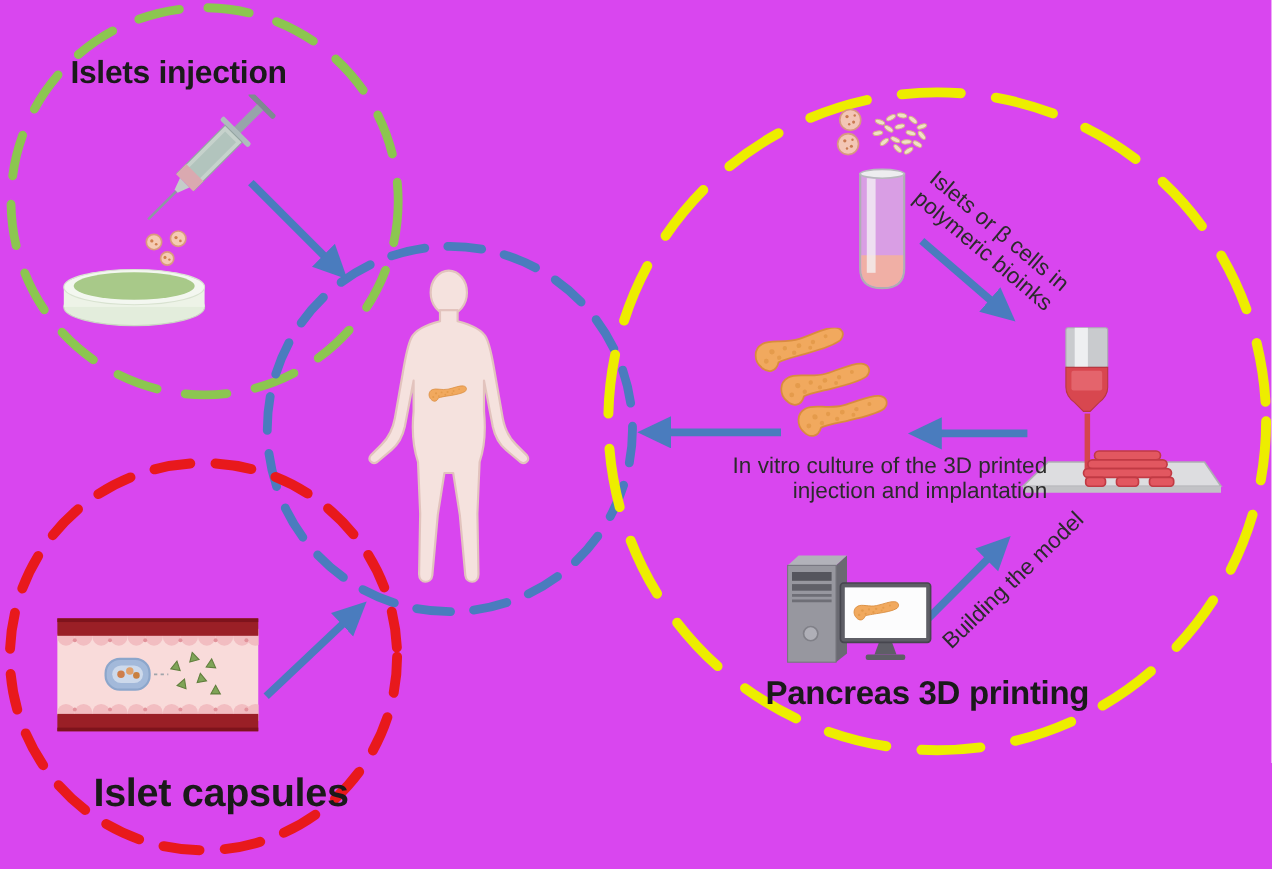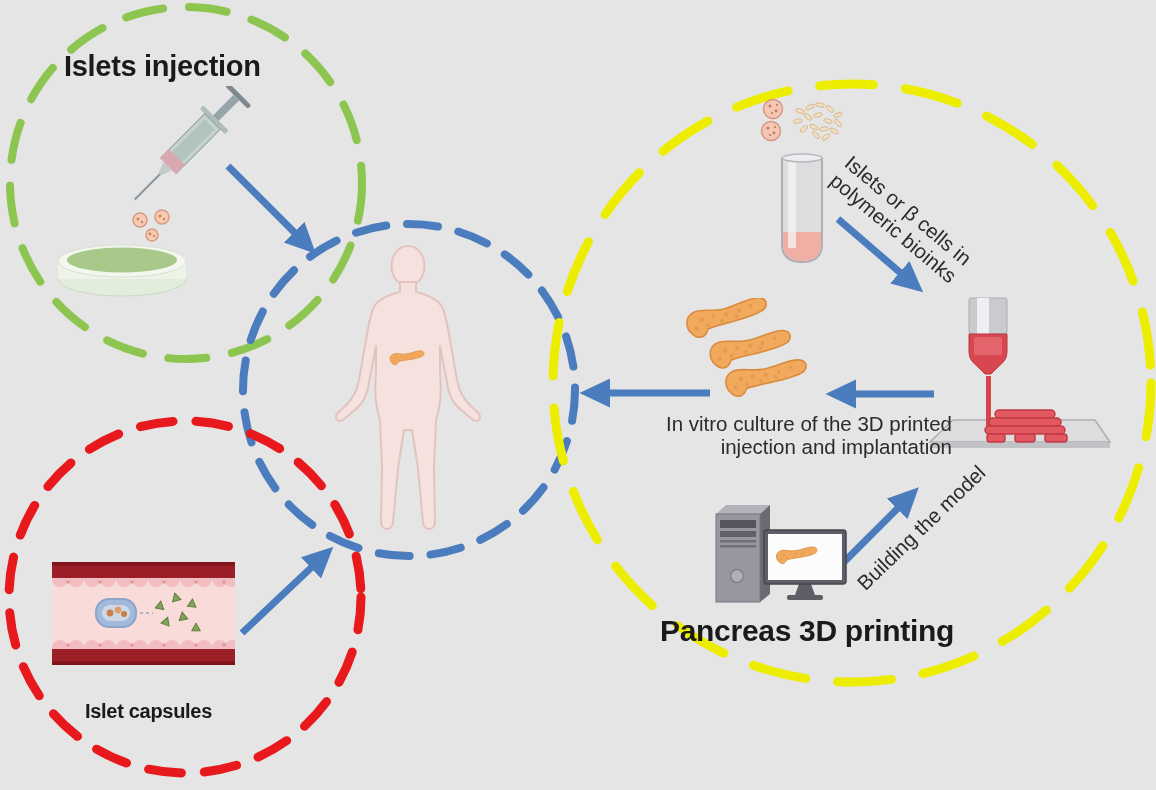--- a/index.html
+++ b/index.html
@@ -1,26 +1,26 @@
 <!DOCTYPE html>
 <html style="--c-green-circle: #8CC650; --c-blue-circle: #4A7CBE; --c-red-circle: #E8191C; --c-yellow-circle: #EDED00; --c-arrow: #4A7CBE; --c-pancreas: #F1A95E; --c-skin: #F5E2DE; --c-title-text: #1A1A1A; --c-annotation-text: #2B2B2B;"><head>
 <meta charset="utf-8">
 <style>
   html,body{margin:0;padding:0;background:#ffffff;}
   #canvas{
-    position:relative;width:1156px;height:790px;background:#e5e5e5;overflow:hidden;
+    position:relative;width:1156px;height:790px;background:#d946ef;overflow:hidden;
     font-family:"Liberation Sans","DejaVu Sans",sans-serif;
   }
   #base-layer{position:absolute;left:0;top:0;width:1156px;height:790px;}
   .icon{position:absolute;}
   .lbl{position:absolute;color:var(--c-title-text,#1a1a1a);white-space:nowrap;}
   .lbl.big{font-weight:700;letter-spacing:-0.3px;}
   #lbl-islets-injection{left:64px;top:50px;font-size:29px;}
-  #lbl-islet-capsules{left:85px;top:700px;font-size:20px;}
-  #lbl-pancreas-3d{left:660px;top:614px;font-size:30px;}
+  #lbl-islet-capsules{left:85px;top:700px;font-size:36px;}
+  #lbl-pancreas-3d{left:696px;top:614px;font-size:30px;}
   .annot{position:absolute;color:var(--c-annotation-text,#2b2b2b);font-size:20.5px;line-height:23px;}
   #lbl-invitro{left:622px;top:412px;width:330px;text-align:right;}
   #lbl-invitro span{display:block;}
   #lbl-bioinks{left:798px;top:196px;width:206px;text-align:center;transform:rotate(40deg);transform-origin:50% 50%;}
   #lbl-bioinks span{display:block;}
   #lbl-building{left:833px;top:516px;width:176px;text-align:center;transform:rotate(-44deg);transform-origin:50% 50%;}
 </style>
 </head>
 <body>
 

